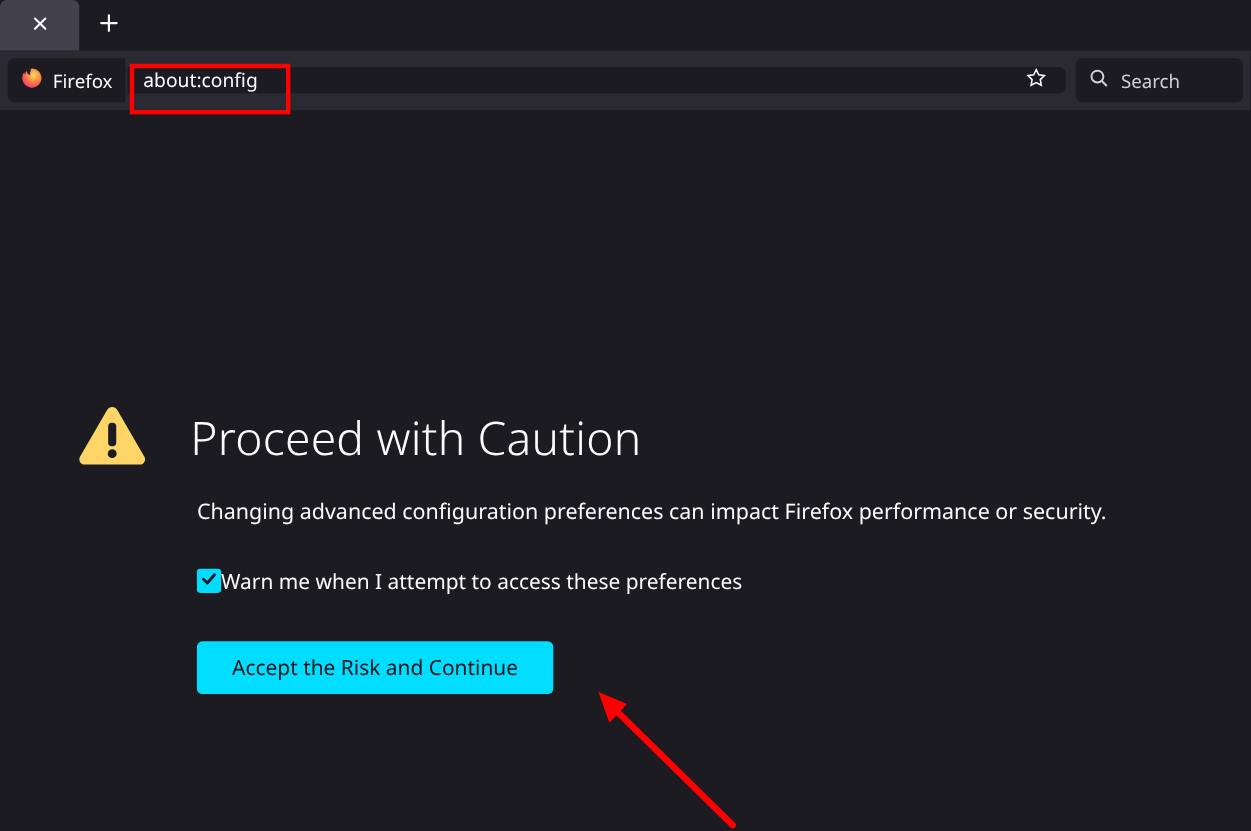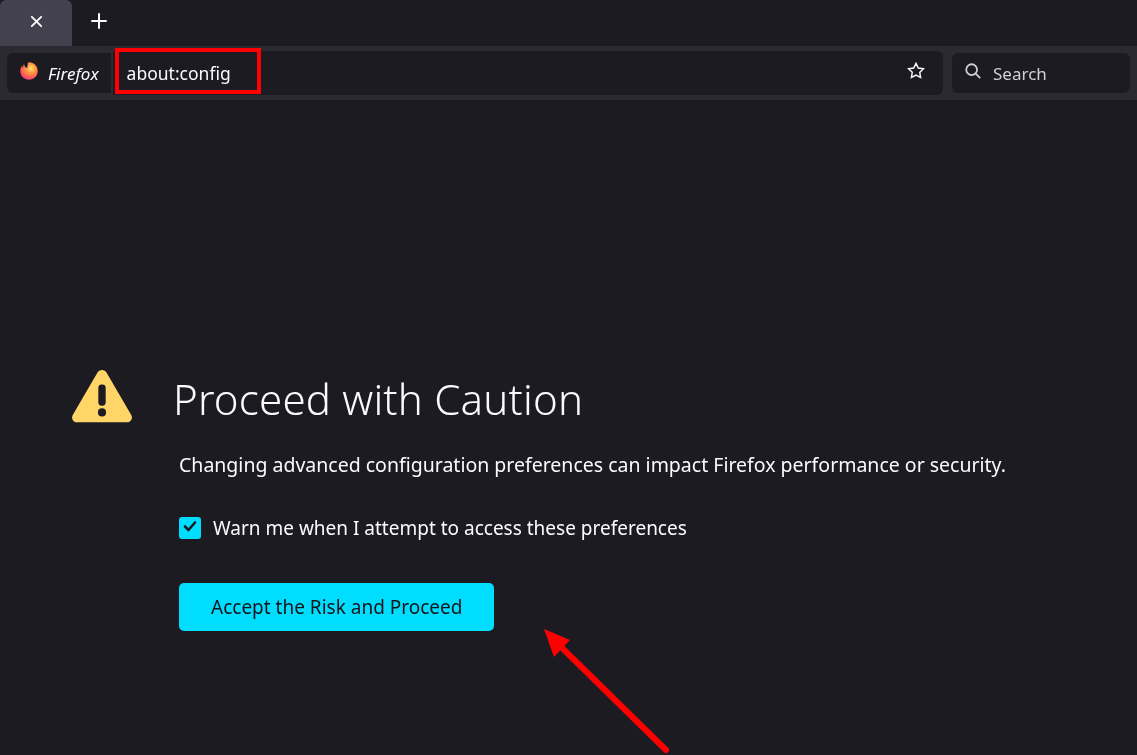--- a/index.html
+++ b/index.html
@@ -82,25 +82,24 @@
       border-bottom-left-radius: 6px;
       margin-right: 2px;
     }
     .firefox-icon {
       width: 20px;
       height: 20px;
     }
     .identity-label {
       font-size: 17px;
       color: #fbfbfe;
-      font-style: italic;
     }
     .urlbar {
       flex: 1;
-      height: 44px;
+      height: 24px;
       background: #1c1b22;
       display: flex;
       align-items: center;
       border-top-right-radius: 6px;
       border-bottom-right-radius: 6px;
       padding-right: 10px;
       padding-left: 0;
       position: relative;
     }
     .url-highlight {
@@ -126,21 +125,21 @@
       justify-content: center;
     }
     .star-icon-svg {
       width: 20px;
       height: 20px;
       stroke: #fbfbfe;
       stroke-width: 1.7;
       fill: none;
     }
     .searchbar {
-      width: 178px;
+      width: 152px;
       height: 40px;
       background: #1c1b22;
       border-radius: 6px;
       display: flex;
       align-items: center;
       padding: 0 12px;
       gap: 11px;
     }
     .search-icon-svg {
       width: 18px;
@@ -178,21 +177,20 @@
       margin-top: 22px;
     }
     .description {
       font-size: 19.5px;
       color: #fbfbfe;
       line-height: 1.4;
     }
     .checkbox-row {
       display: flex;
       align-items: center;
-      gap: 12px;
       margin-top: 37px;
     }
     .checkbox {
       width: 22px;
       height: 22px;
       background: #00ddff;
       border-radius: 3px;
       display: flex;
       align-items: center;
       justify-content: center;
@@ -312,21 +310,21 @@
         <span>
           <svg class="check-svg" viewBox="0 0 16 16">
             <path d="M3 8.5 L6.5 12 L13 4.5"></path>
           </svg>
         </span>
       </div>
       <span class="checkbox-label">Warn me when I attempt to access these preferences</span>
     </div>
 
     <div class="accept-btn">
-      <span>Accept the Risk and Proceed</span>
+      <span>Accept the Risk and Continue</span>
     </div>
   </div>
 </div>
 
 <svg class="arrow-overlay" viewBox="0 0 150 130">
   <path d="M130 125 L18 15" stroke="#ff0000" stroke-width="6" stroke-linecap="round" fill="none"></path>
   <path d="M8 4 L34 15 L18 32 Z" fill="#ff0000"></path>
 </svg>
 
 </body></html>

